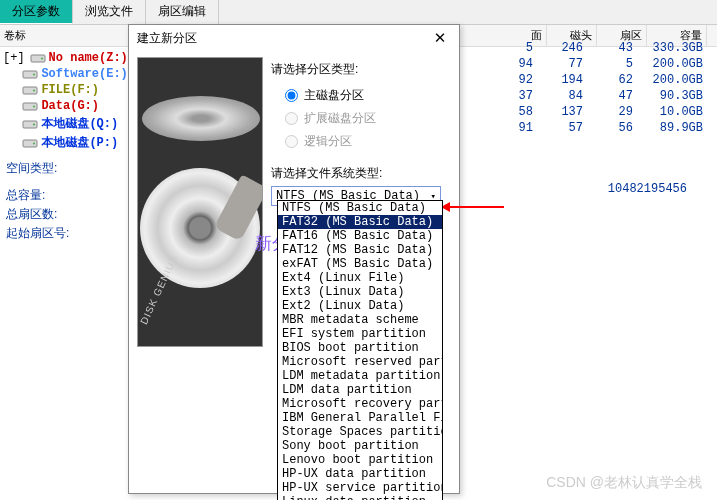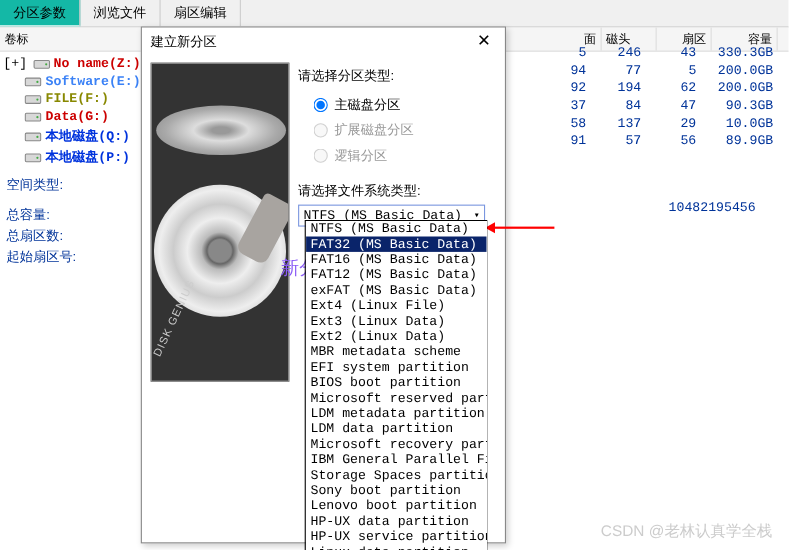--- a/index.html
+++ b/index.html
@@ -6,21 +6,21 @@
     body { font-family: "Microsoft YaHei", SimSun, sans-serif; font-size: 12px; background: #fff; color: #000; position: relative; width: 717px; height: 500px; overflow: hidden; }
     
     .tabs { display: flex; background: #f0f0f0; border-bottom: 1px solid #ccc; }
     .tab { padding: 3px 12px; border-right: 1px solid #ccc; cursor: pointer; }
     .tab.active { background: #14b8a6; border-bottom: 1px solid #fff; }
     
     .table-header { display: flex; background: #f5f5f5; border-bottom: 1px solid #ddd; font-size: 11px; }
     .th { padding: 3px 4px; border-right: 1px solid #ddd; }
     .th-卷标 { width: 132px; }
     .th-面 { width: 50px; text-align: right; margin-left: auto; }
-    .th-磁头 { width: 50px; }
+    .th-磁头 { width: 50px; text-align: right; }
     .th-扇区 { width: 50px; text-align: right; }
     .th-容量 { width: 60px; text-align: right; margin-right: 10px;}
     
     .tree { float: left; width: 128px; padding: 3px; }
     .tree-item { display: flex; align-items: center; padding: 1px 0; font-family: "Courier New", monospace; font-size: 12px; font-weight: bold; gap: 3px; white-space: nowrap; cursor: pointer; }
     .tree-item .icon { width: 16px; height: 12px; display: inline-flex; }
     .tree-item.red { color: #c00; }
     .tree-item.green { color: #3b82f6; }
     .tree-item.olive { color: #888800; }
     .tree-item.blue { color: #03d; }

